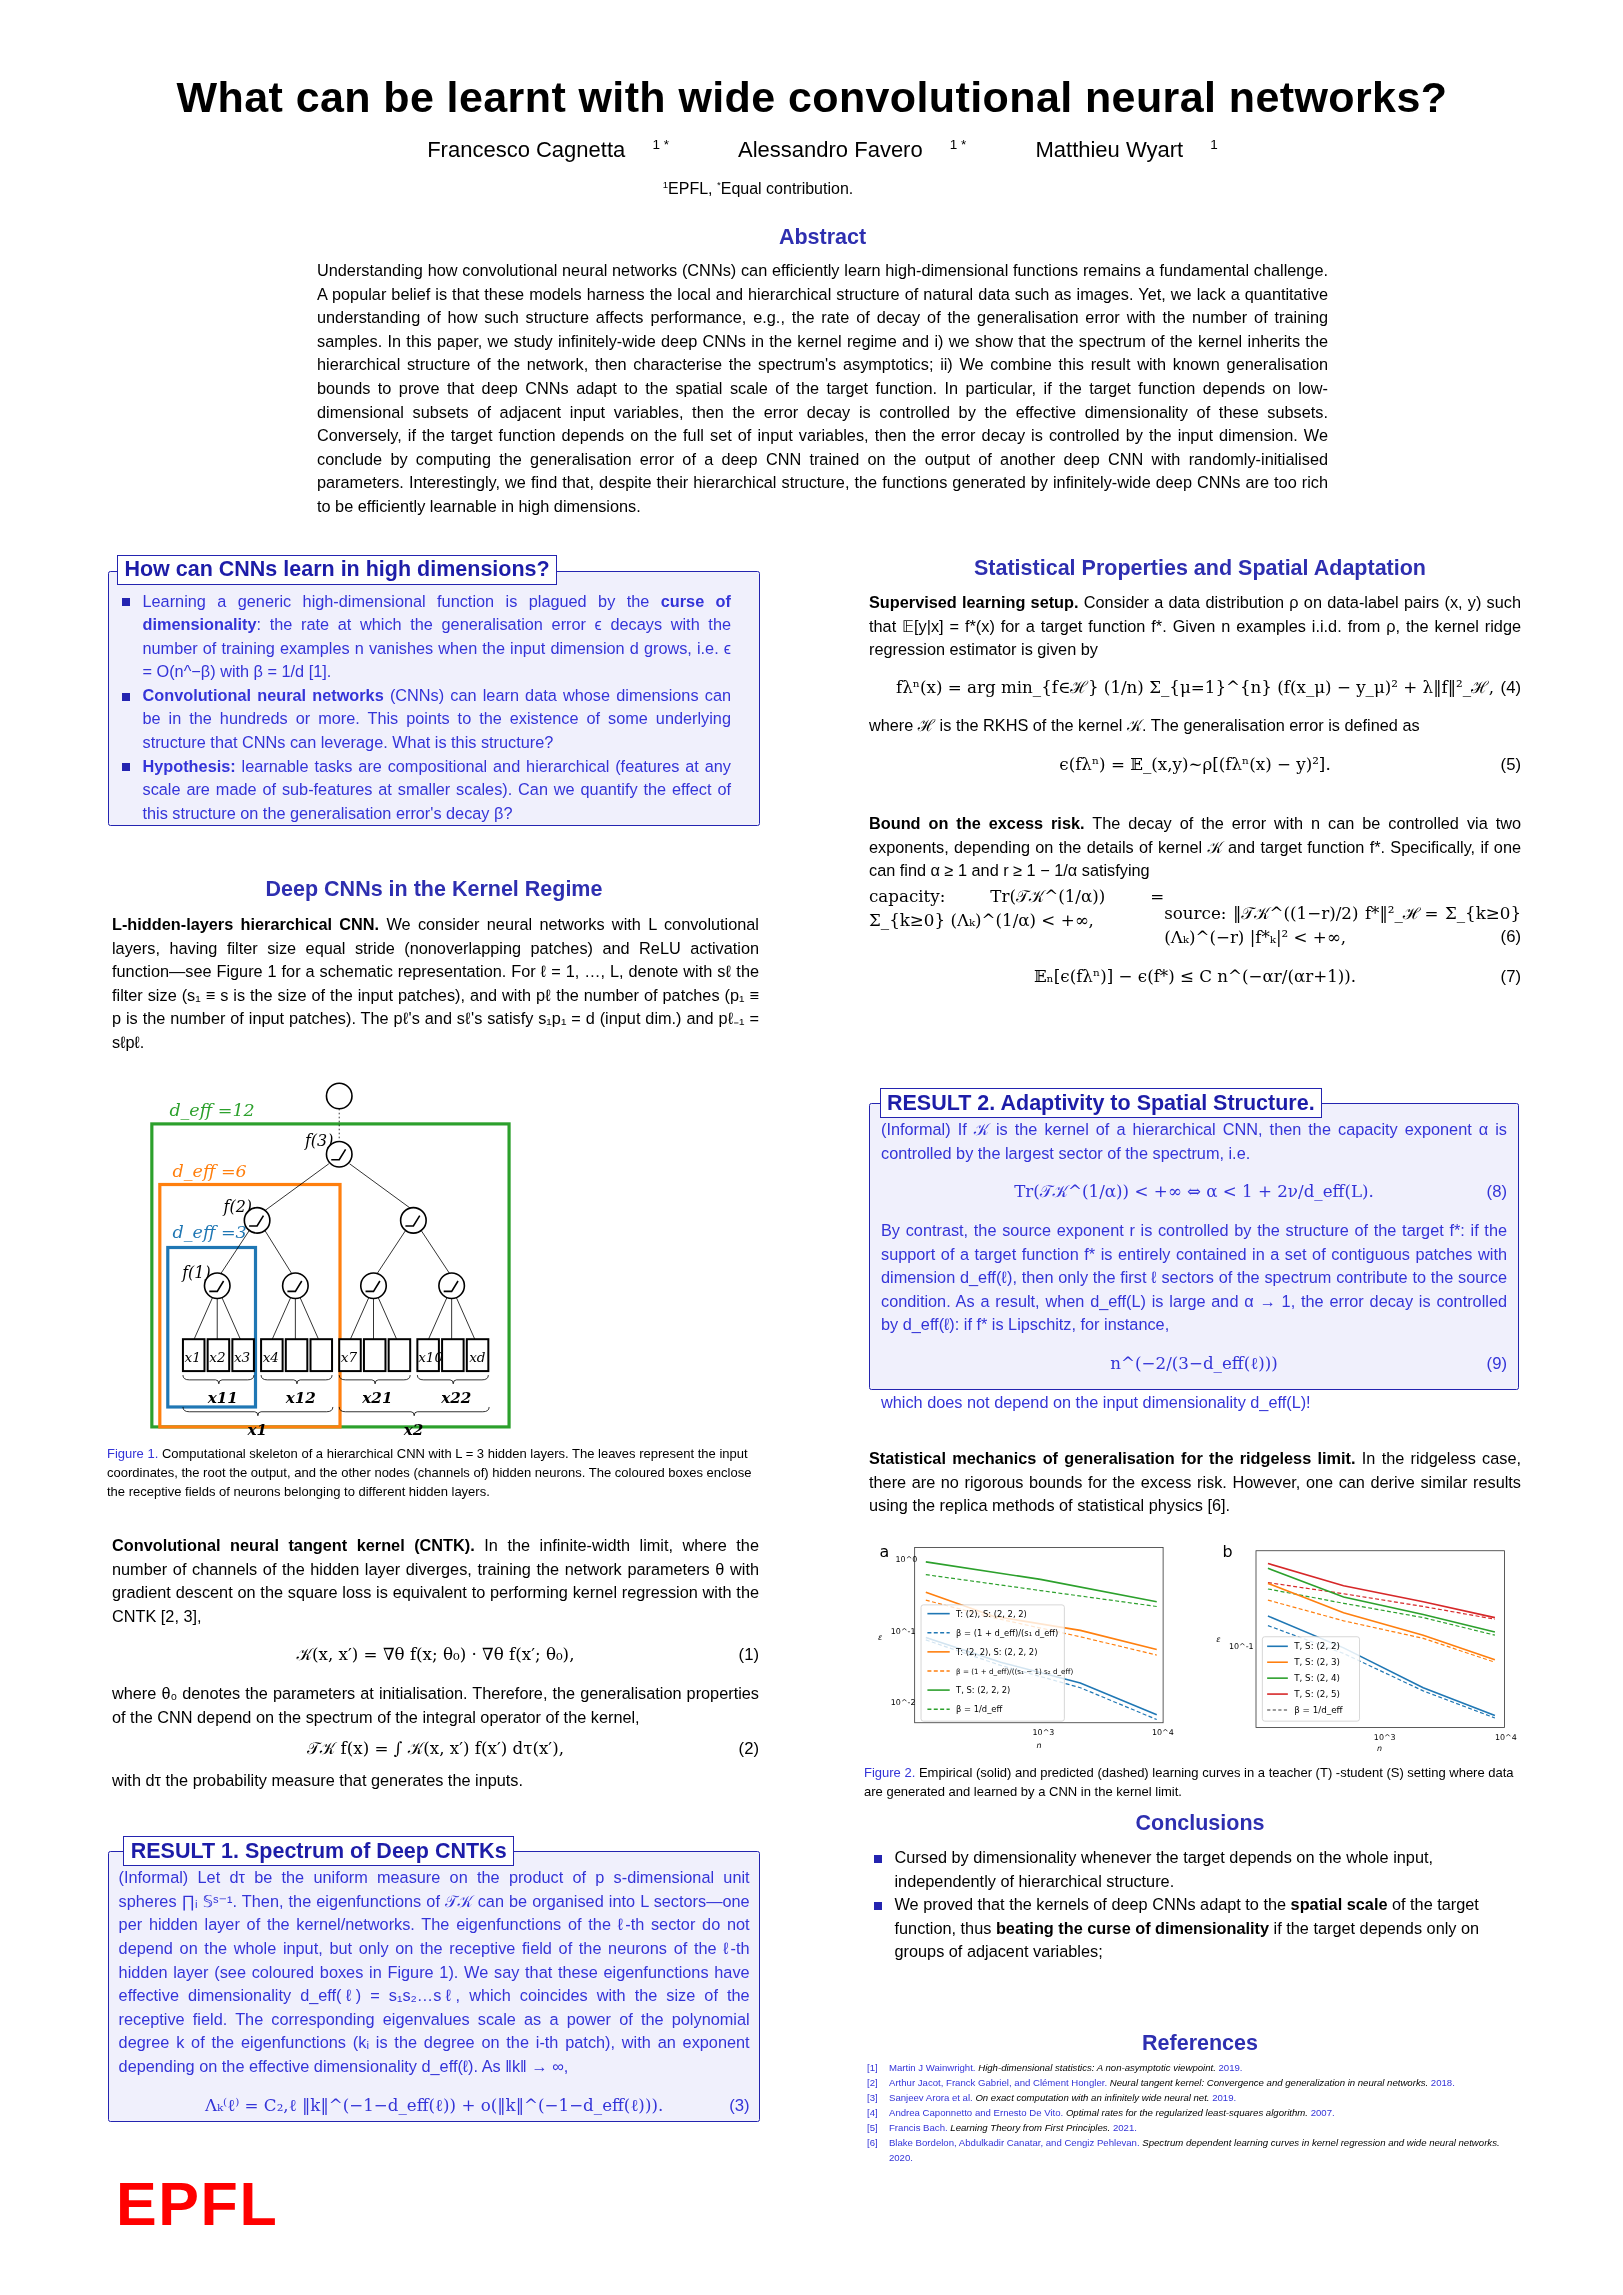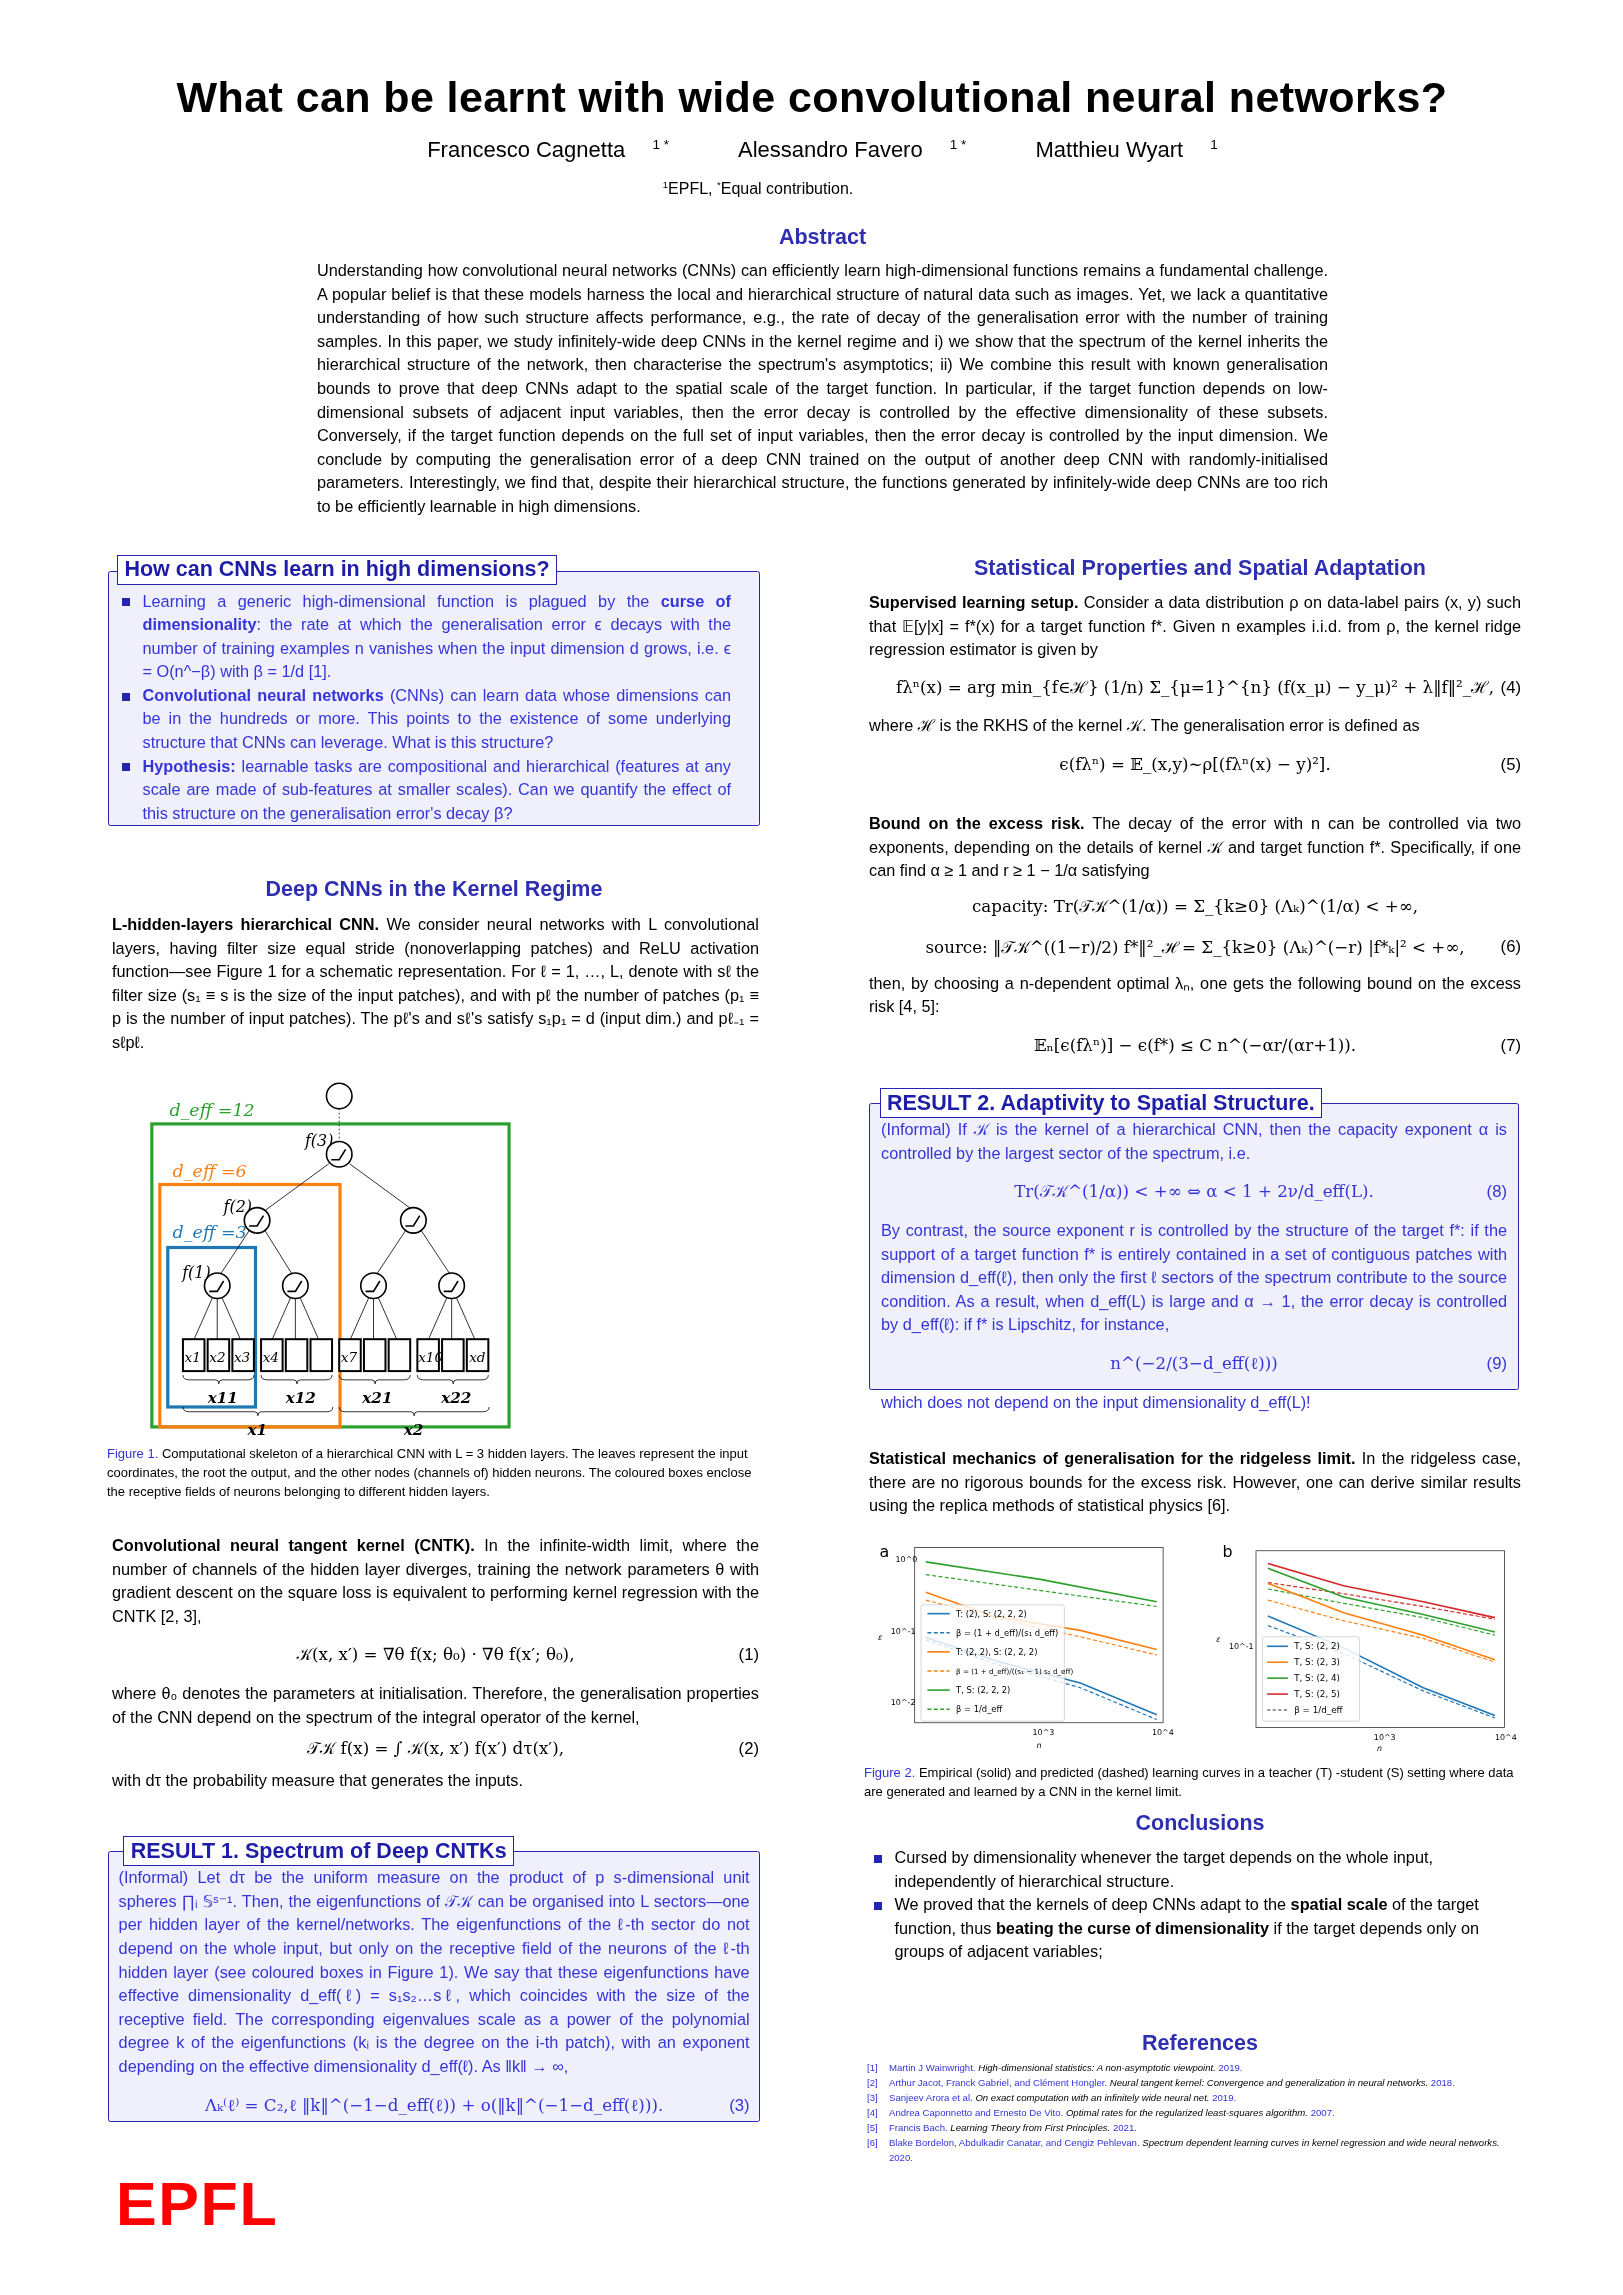--- a/index.html
+++ b/index.html
@@ -199,26 +199,25 @@
       <span>fλⁿ(x) = arg min_{f∈ℋ} (1/n) Σ_{μ=1}^{n} (f(x_μ) − y_μ)² + λ‖f‖²_ℋ,</span>
       <span class="num">(4)</span>
     </div>
   <div>where ℋ is the RKHS of the kernel 𝒦. The generalisation error is defined as</div>
   <div class="eq">
       <span>ϵ(fλⁿ) = 𝔼_(x,y)∼ρ[(fλⁿ(x) − y)²].</span>
       <span class="num">(5)</span>
     </div>
   <div style="height:21px"></div>
   <div><b>Bound on the excess risk.</b><span> The decay of the error with n can be controlled via two exponents, depending on the details of kernel 𝒦 and target function f*. Specifically, if one can find α ≥ 1 and r ≥ 1 − 1/α satisfying</span></div>
-  <div class="eq" style="flex-direction:column;align-items:center;margin:12px 0">
+  <div class="eq" style="margin:2px 0">
     <span>capacity: Tr(𝒯𝒦^(1/α)) = Σ_{k≥0} (Λₖ)^(1/α) &lt; +∞,</span>
     <span style="margin-top:17.5px">source: ‖𝒯𝒦^((1−r)/2) f*‖²_ℋ = Σ_{k≥0} (Λₖ)^(−r) |f*ₖ|² &lt; +∞,</span>
     <span class="num" style="top:40px">(6)</span>
   </div>
-  <div>then, by choosing a n-dependent optimal λₙ, one gets the following bound on the excess risk [4, 5]:</div>
   <div class="eq">
       <span>𝔼ₙ[ϵ(fλⁿ)] − ϵ(f*) ≤ C n^(−αr/(αr+1)).</span>
       <span class="num">(7)</span>
     </div>
 </div>
 
 <div class="abs box" style="left:869px;top:1103px;width:650px;height:287px">
   <div class="box-title" style="left:9.6px;top:-16px">RESULT 2. Adaptivity to Spatial Structure.</div>
   <div class="body-text blue" style="position:absolute;left:11px;top:14.3px;width:626px">
     <div>(Informal) If 𝒦 is the kernel of a hierarchical CNN, then the capacity exponent α is controlled by the largest sector of the spectrum, i.e.</div>

